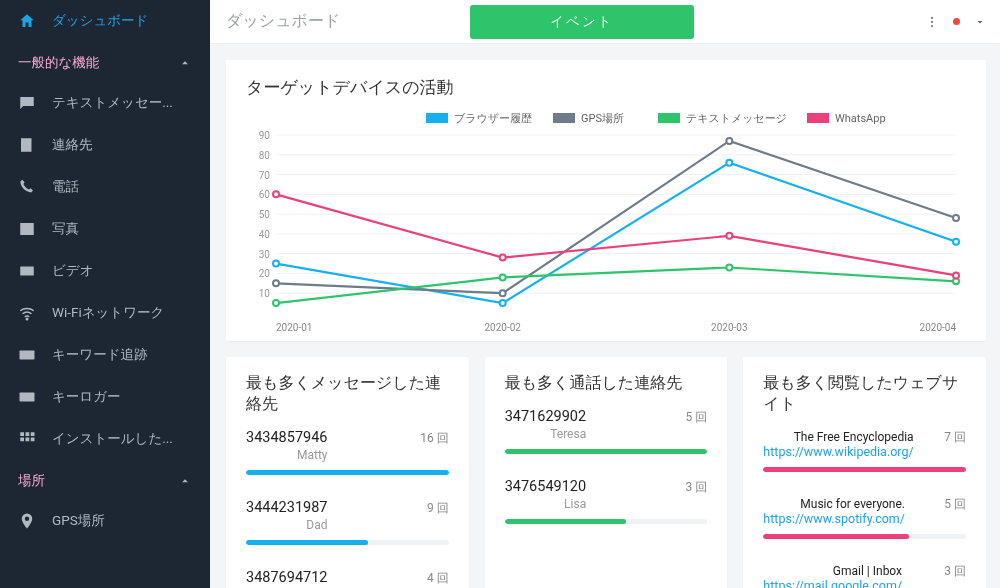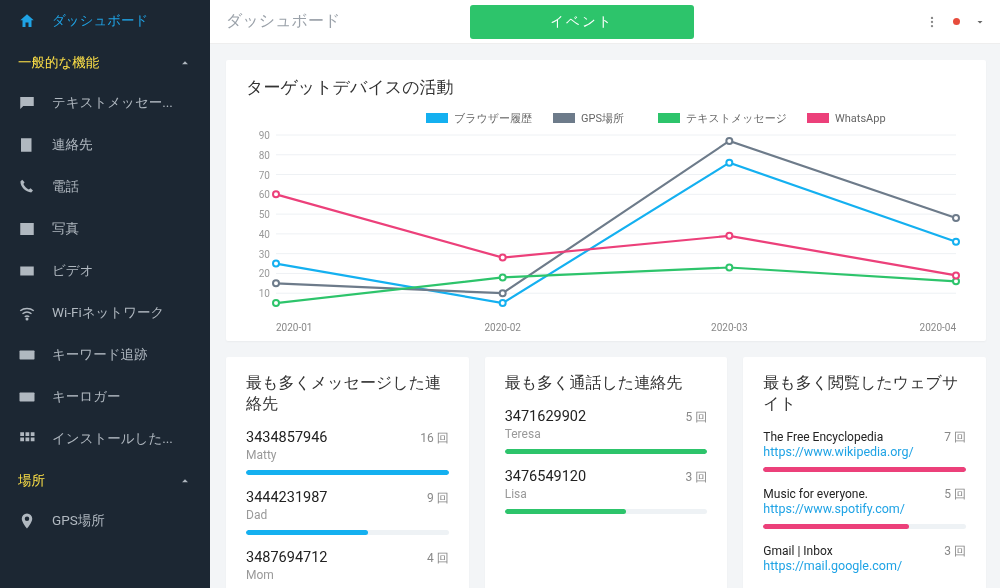--- a/index.html
+++ b/index.html
@@ -29,21 +29,21 @@
   }
   .sidebar-item.active { color: #1fa3e5; }
   .sidebar-item .icon { width: 18px; display:flex; align-items:center; justify-content:center; }
   .sidebar-section-header {
     display:flex;
     align-items:center;
     justify-content:space-between;
     padding: 12px 18px 10px 18px;
     font-size: 13.5px;
     font-weight: 500;
-    color: #fde047;
+    color: #f9a8d4;
   }
   .main { flex:1; display:flex; flex-direction:column; height:588px; }
   .topbar {
     height: 44px;
     background:#fff;
     display:flex;
     align-items:center;
     padding: 0 16px;
     border-bottom:1px solid #eee;
     gap: 10px;
@@ -68,21 +68,21 @@
     background:#fff;
     border-radius:2px;
     padding:16px 20px 4px 20px;
     box-shadow:0 1px 2px rgba(0,0,0,0.04);
   }
   .card-title{font-size:17px; color:#333; margin-bottom:8px;}
   .chart-wrap{margin-top:4px;}
   .row3{display:flex; gap:16px; margin-top:16px;}
   .row3 .card{flex:1; min-width:0;}
   .small-title{font-size:16px; color:#333; margin-bottom:14px;}
-  .list-row{margin-bottom:14px;}
+  .list-row{margin-bottom:24px;text-align:right;}
   .list-row-top{display:flex; justify-content:space-between; align-items:baseline;}
   .list-row-main{font-size:14.5px; color:#222;}
   .list-row-sub{font-size:12px;color:#999; margin-top:2px;}
   .list-row-count{font-size:12px;color:#888;}
   .bar-track{height:5px;background:#eef2f5;border-radius:3px;margin-top:8px;overflow:hidden;}
   .bar-fill{height:100%;border-radius:3px;}
   .bar-blue{background:#14b0f0;}
   .bar-green{background:#2dc46b;}
   .bar-pink{background:#ec407a;}
   .site-title{font-size:12px;color:#222;}

